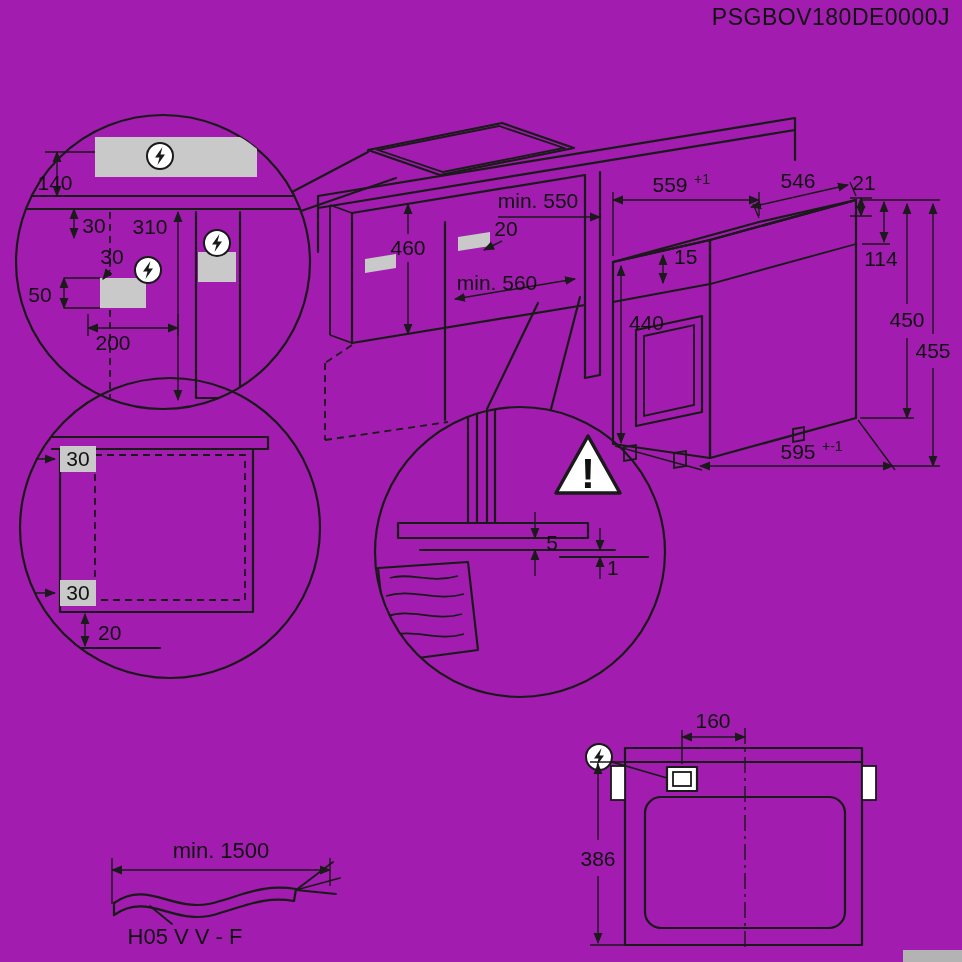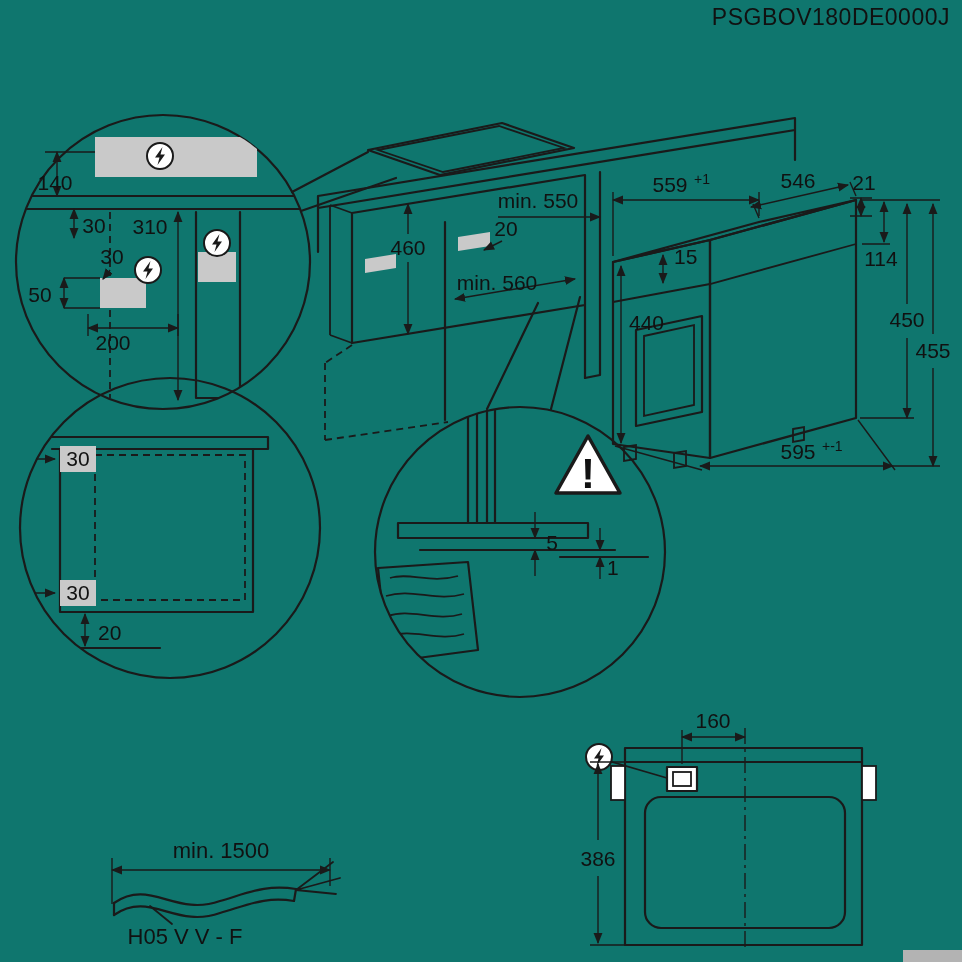--- a/index.html
+++ b/index.html
@@ -1,16 +1,16 @@
 <!DOCTYPE html>
 <html><head>
 <meta charset="utf-8">
 <style>
   html,body{margin:0;padding:0;background:#ffffff;}
-  .page{position:relative;width:962px;height:962px;background:#0f766e;overflow:hidden;
+  .page{position:relative;width:962px;height:962px;background:#a21caf;overflow:hidden;
         font-family:"Liberation Sans",sans-serif;}
   svg{display:block;}
   
   .s  {stroke:#1a1a1a;stroke-width:2.2;fill:none;stroke-linecap:round;stroke-linejoin:round;}
   .s1 {stroke:#1a1a1a;stroke-width:1.8;fill:none;}
   .t  {stroke:#1a1a1a;stroke-width:1.4;fill:none;}   
   .dash {stroke-dasharray:7,5;}
   .cline{stroke-dasharray:16,5,3,5;}
   .zone{fill:#c9c9c9;stroke:none;}
   .wfill{fill:#ffffff;}

